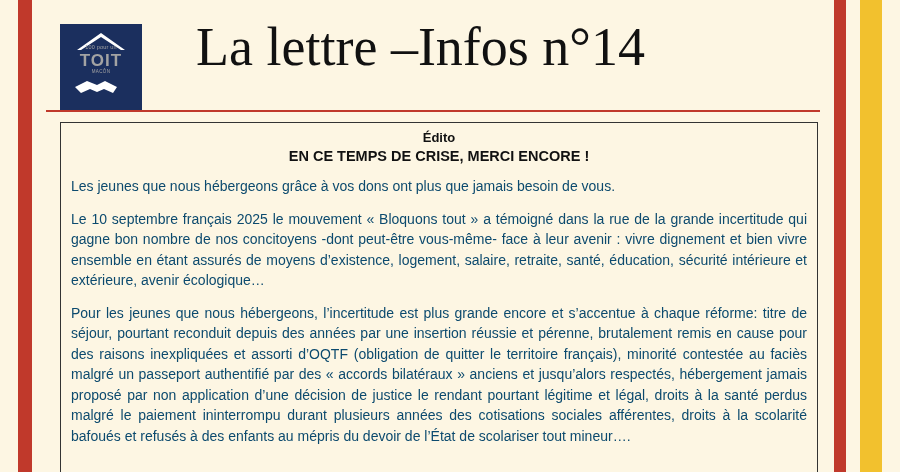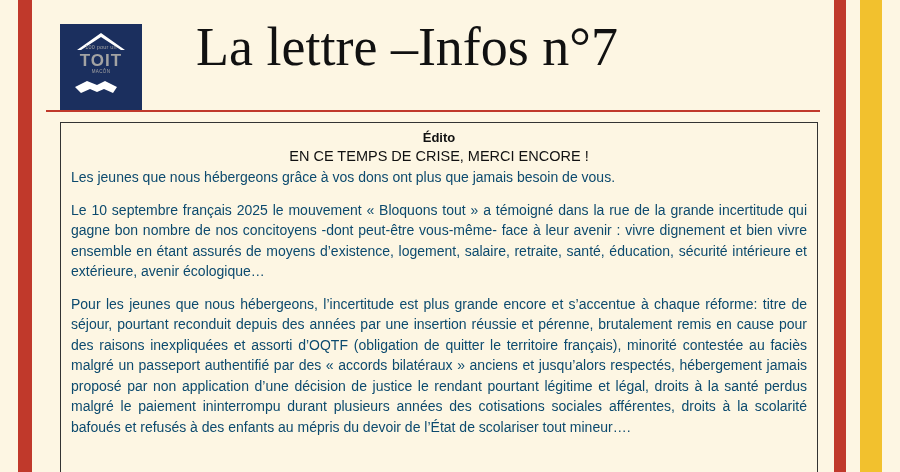--- a/index.html
+++ b/index.html
@@ -133,25 +133,25 @@
     text-align: center;
     font-family: "Liberation Sans", sans-serif;
     font-weight: bold;
     font-size: 13px;
     line-height: 17px;
     color: #111111;
   }
   .edito-subtitle {
     text-align: center;
     font-family: "Liberation Sans", sans-serif;
-    font-weight: normal;
+    font-weight: bold;
     font-size: 14.5px;
     line-height: 20px;
     color: #111111;
-    margin-bottom: 1px;
+    margin-bottom: 10px;
   }
   .para {
     font-family: "Liberation Sans", sans-serif;
     font-size: 14px;
     line-height: 20.5px;
     color: #0c4a6e;
     text-align: justify;
     margin: 0;
   }
   .para + .para { margin-top: 12px; }
@@ -174,21 +174,21 @@
           <path d="M29 3 L53 20 L49 20 L29 7 L9 20 L5 20 Z" fill="#ffffff"></path>
         </svg>
         <div class="logo-top-text">100 pour un</div>
         <div class="logo-toit">TOIT</div>
         <div class="logo-sub">MACÔN</div>
         <svg width="60" height="22" viewBox="0 0 60 22" style="display:block;margin:0 auto;">
           <path d="M4 12 L16 6 L26 10 L34 6 L46 12 L42 18 L33 14 L26 17 L19 14 L10 18 Z" fill="#ffffff"></path>
         </svg>
       </div>
 
-      <div class="title">La lettre –Infos n°7</div>
+      <div class="title">La lettre –Infos n°14</div>
       <div class="rule"></div>
     </div>
 
     <div class="edito-box">
       <div class="edito-title">Édito</div>
       <div class="edito-subtitle">EN CE TEMPS DE CRISE, MERCI ENCORE !</div>
       <p class="para">Les jeunes que nous hébergeons grâce à vos dons ont plus que jamais besoin de vous.</p>
       <p class="para">Le 10 septembre français 2025 le mouvement « Bloquons tout » a témoigné dans la rue de la grande incertitude qui gagne bon nombre de nos concitoyens -dont peut-être vous-même- face à leur avenir : vivre dignement et bien vivre ensemble en étant assurés de moyens d’existence, logement, salaire, retraite, santé, éducation, sécurité intérieure et extérieure, avenir écologique…</p>
       <p class="para">Pour les jeunes que nous hébergeons, l’incertitude est plus grande encore et  s’accentue à chaque réforme: titre de séjour, pourtant reconduit depuis des années par une insertion réussie et pérenne, brutalement remis en cause pour des raisons inexpliquées et assorti d’OQTF (obligation de quitter le territoire français), minorité contestée au faciès malgré un passeport authentifié par des « accords bilatéraux » anciens et jusqu’alors respectés, hébergement jamais proposé par non application d’une décision de justice le rendant pourtant légitime et légal, droits à la santé perdus malgré le paiement ininterrompu durant plusieurs années des cotisations sociales afférentes, droits à la scolarité bafoués et refusés à des enfants au mépris du devoir de l’État de scolariser tout mineur….</p>
     </div>

